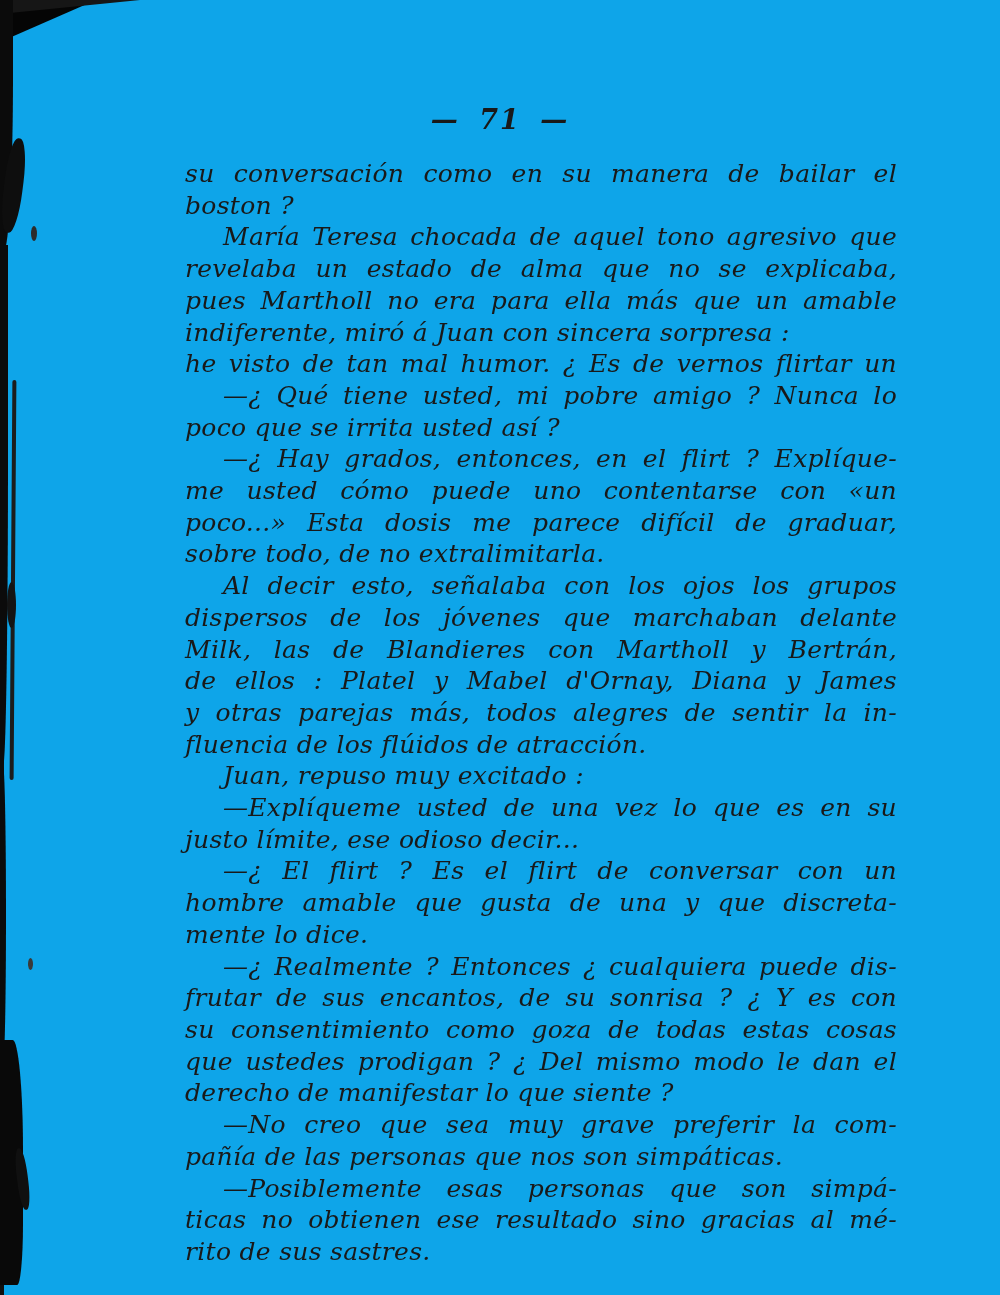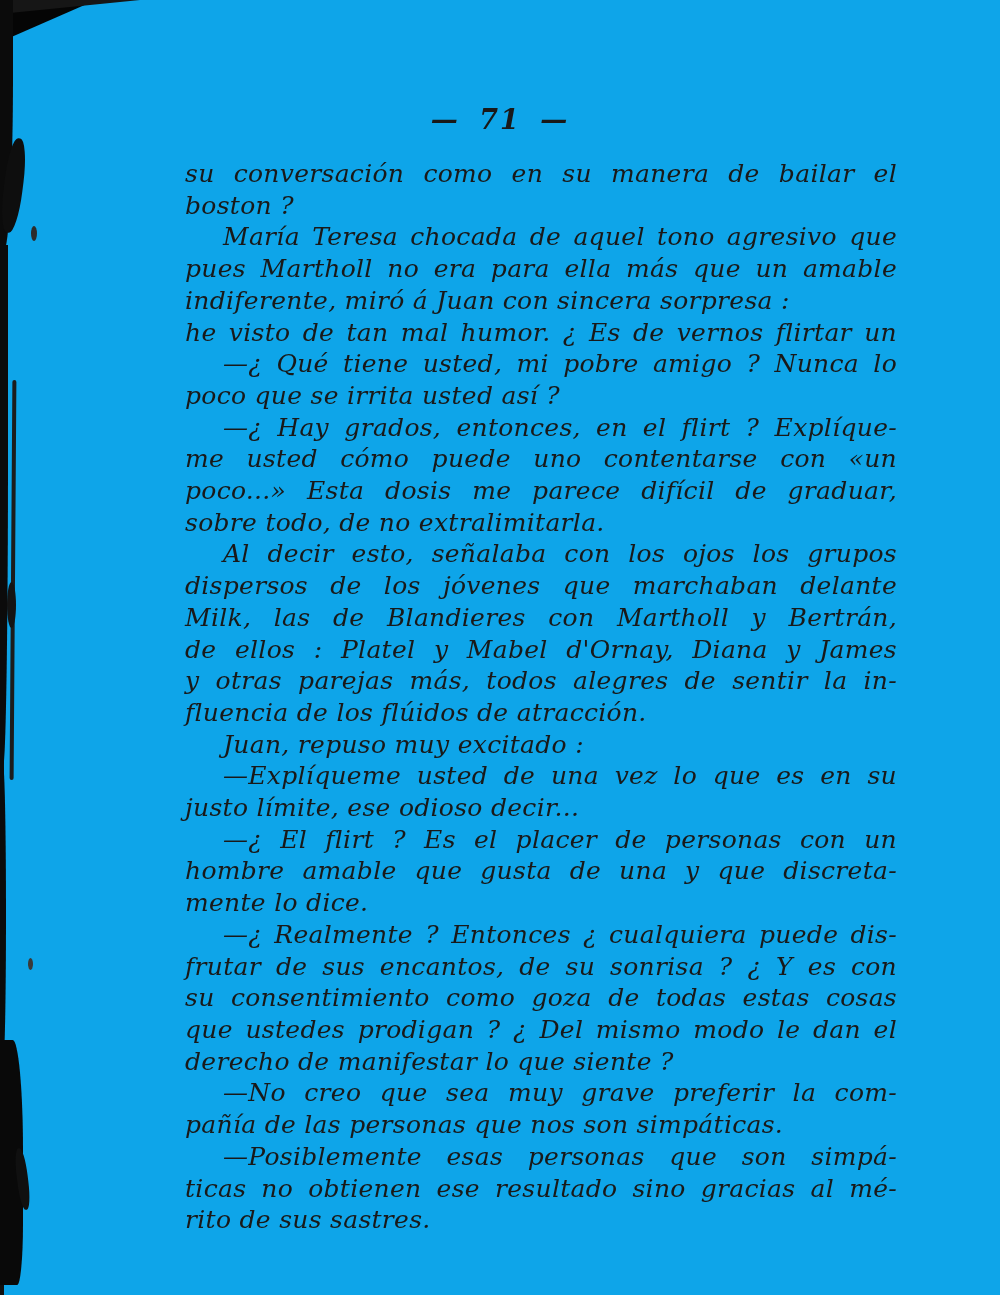--- a/index.html
+++ b/index.html
@@ -84,39 +84,40 @@
   <div class="artifact a-bar-low"></div>
   <div class="artifact a-blob-bottom"></div>
   <div class="artifact a-mark-bottom"></div>
 
   <div class="page-number">— 71 —</div>
 
   <div class="text-block">
       <div class="line">su conversación como en su manera de bailar el</div>
       <div class="line last">boston ?</div>
       <div class="line indent">María Teresa chocada de aquel tono agresivo que</div>
+      <div class="line">revelaba un estado de alma que no se explicaba,</div>
       <div class="line">pues Martholl no era para ella más que un amable</div>
       <div class="line last">indiferente, miró á Juan con sincera sorpresa :</div>
       <div class="line">he visto de tan mal humor. ¿ Es de vernos flirtar un</div>
       <div class="line indent">—¿ Qué tiene usted, mi pobre amigo ? Nunca lo</div>
       <div class="line last">poco que se irrita usted así ?</div>
       <div class="line indent">—¿ Hay grados, entonces, en el flirt ? Explíque-</div>
       <div class="line">me usted cómo puede uno contentarse con «un</div>
       <div class="line">poco...» Esta dosis me parece difícil de graduar,</div>
       <div class="line last">sobre todo, de no extralimitarla.</div>
       <div class="line indent">Al decir esto, señalaba con los ojos los grupos</div>
       <div class="line">dispersos de los jóvenes que marchaban delante</div>
       <div class="line">Milk, las de Blandieres con Martholl y Bertrán,</div>
       <div class="line">de ellos : Platel y Mabel d'Ornay, Diana y James</div>
       <div class="line">y otras parejas más, todos alegres de sentir la in-</div>
       <div class="line last">fluencia de los flúidos de atracción.</div>
       <div class="line last indent">Juan, repuso muy excitado :</div>
       <div class="line indent">—Explíqueme usted de una vez lo que es en su</div>
       <div class="line last">justo límite, ese odioso decir...</div>
-      <div class="line indent">—¿ El flirt ? Es el placer de personas con un</div>
+      <div class="line indent">—¿ El flirt ? Es el flirt de conversar con un</div>
       <div class="line">hombre amable que gusta de una y que discreta-</div>
       <div class="line last">mente lo dice.</div>
       <div class="line indent">—¿ Realmente ? Entonces ¿ cualquiera puede dis-</div>
       <div class="line">frutar de sus encantos, de su sonrisa ? ¿ Y es con</div>
       <div class="line">su consentimiento como goza de todas estas cosas</div>
       <div class="line">que ustedes prodigan ? ¿ Del mismo modo le dan el</div>
       <div class="line last">derecho de manifestar lo que siente ?</div>
       <div class="line indent">—No creo que sea muy grave preferir la com-</div>
       <div class="line last">pañía de las personas que nos son simpáticas.</div>
       <div class="line indent">—Posiblemente esas personas que son simpá-</div>

